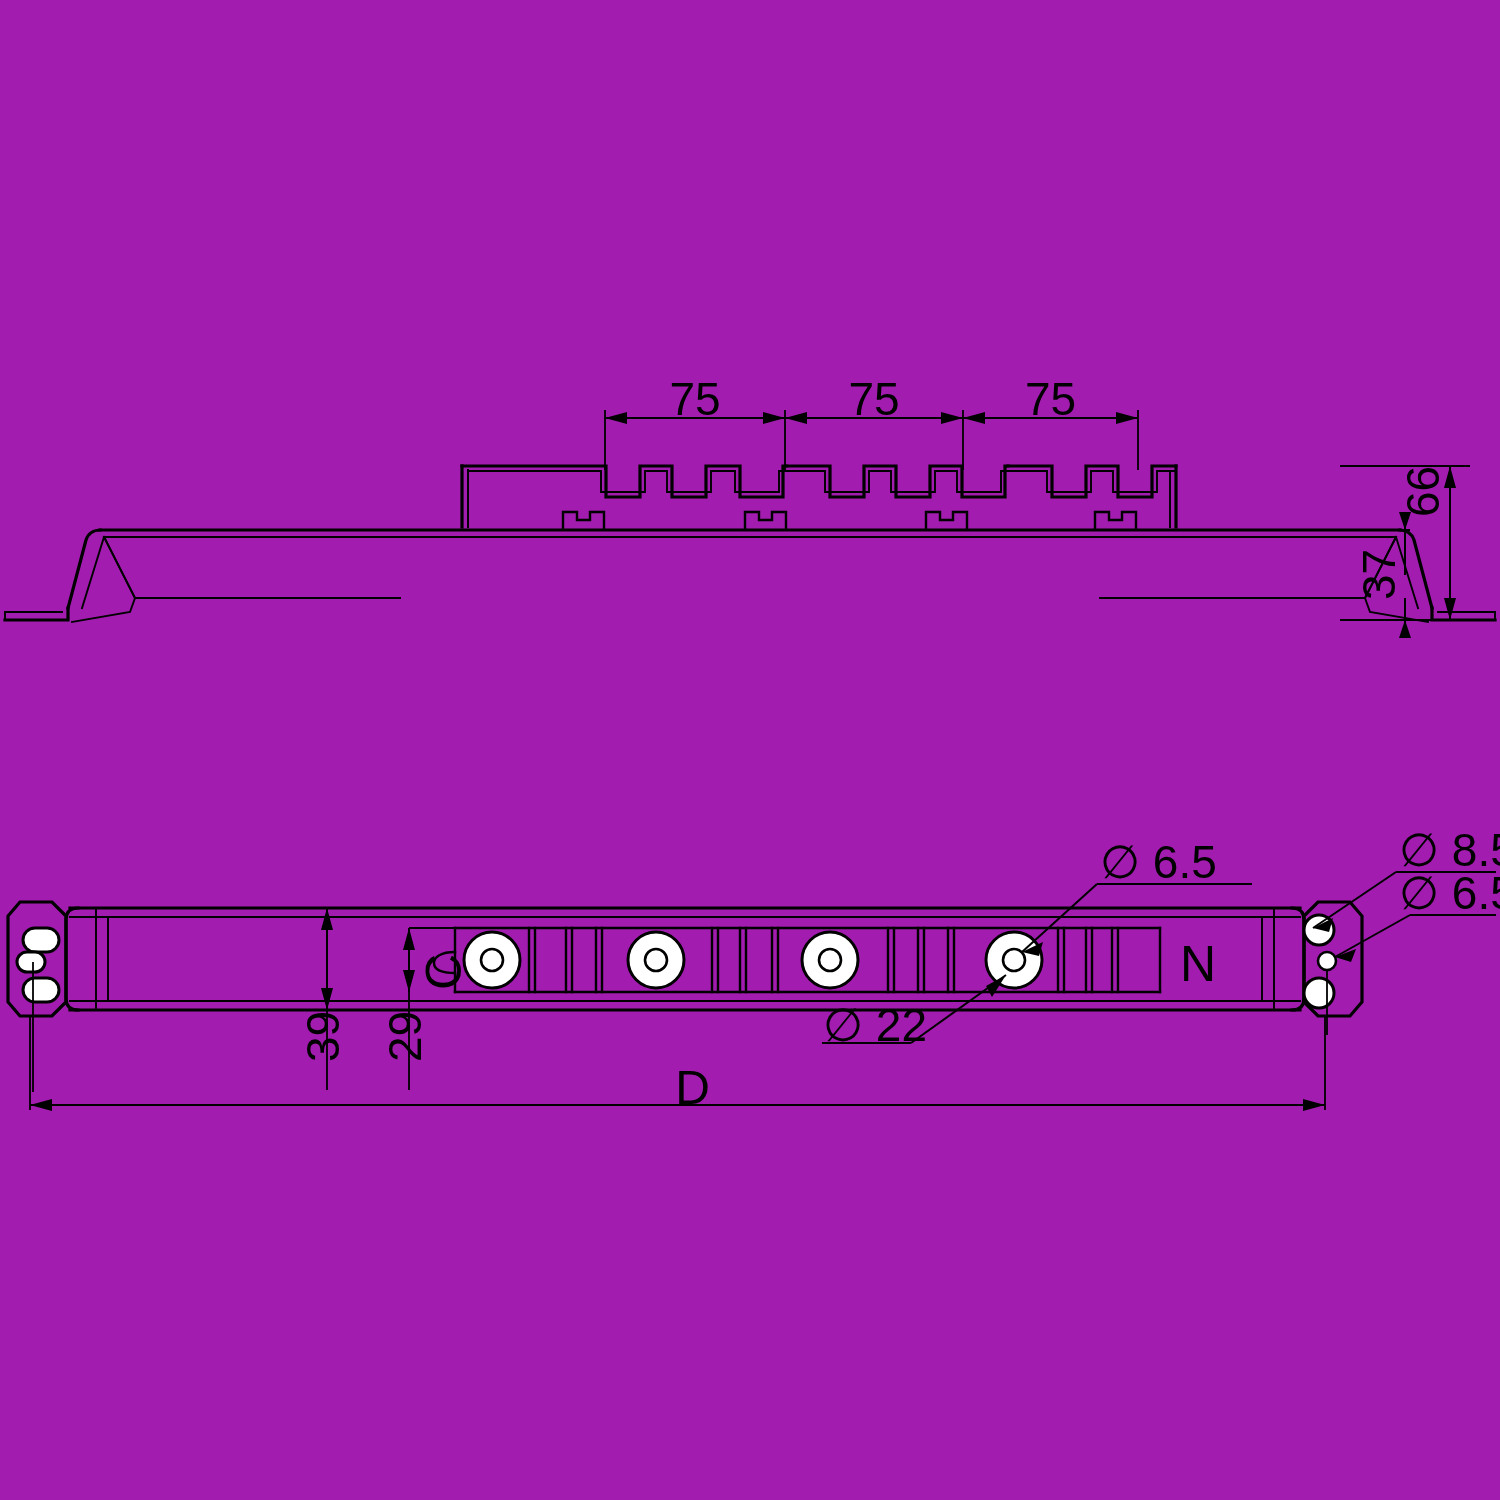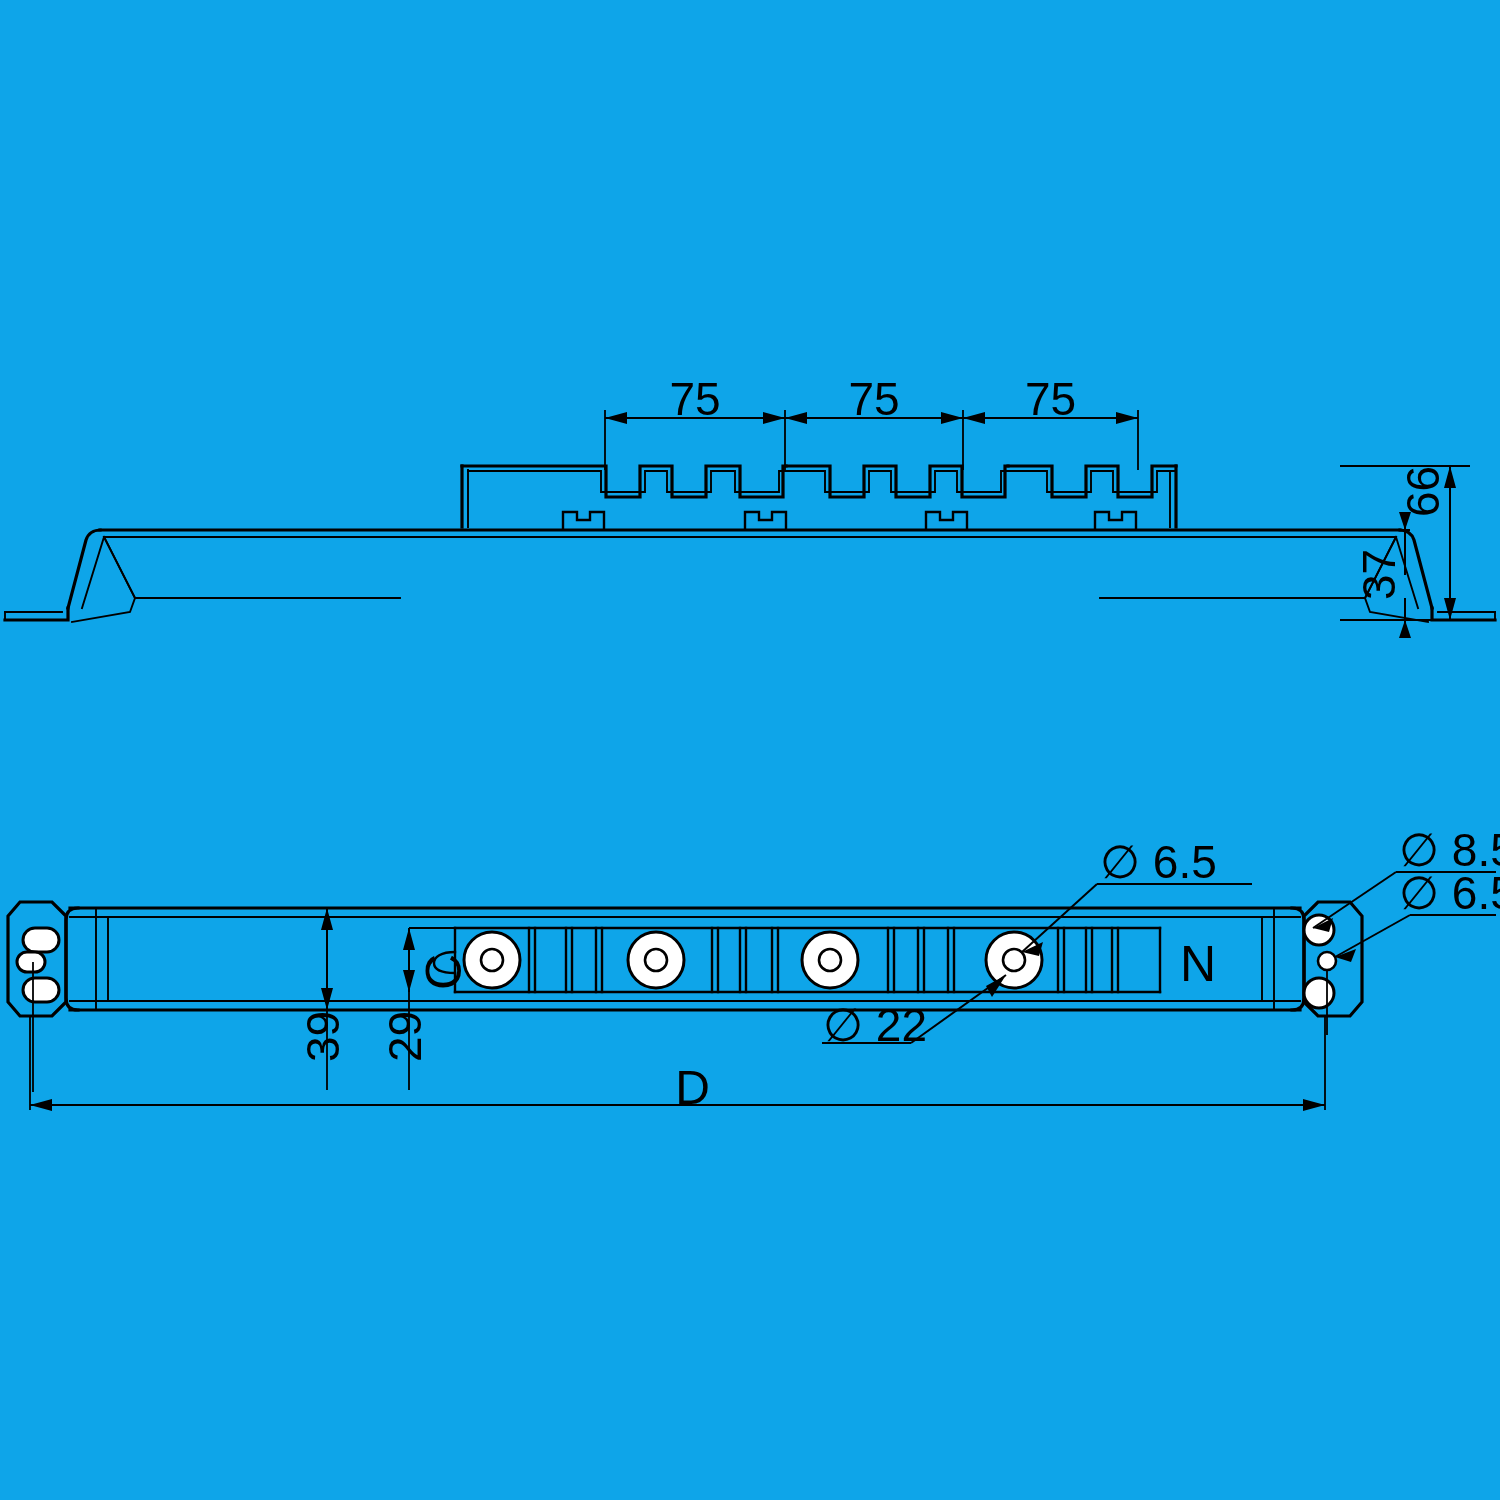--- a/index.html
+++ b/index.html
@@ -4,21 +4,21 @@
 <style>
   html, body {
     margin: 0;
     padding: 0;
     background: #ffffff;
   }
   #page {
     position: relative;
     width: 1500px;
     height: 1500px;
-    background: #0ea5e9;
+    background: #a21caf;
     font-family: "Liberation Sans", sans-serif;
     overflow: hidden;
   }
   svg.drawing {
     position: absolute;
     left: 0;
     top: 0;
     width: 1500px;
     height: 1500px;
   }

